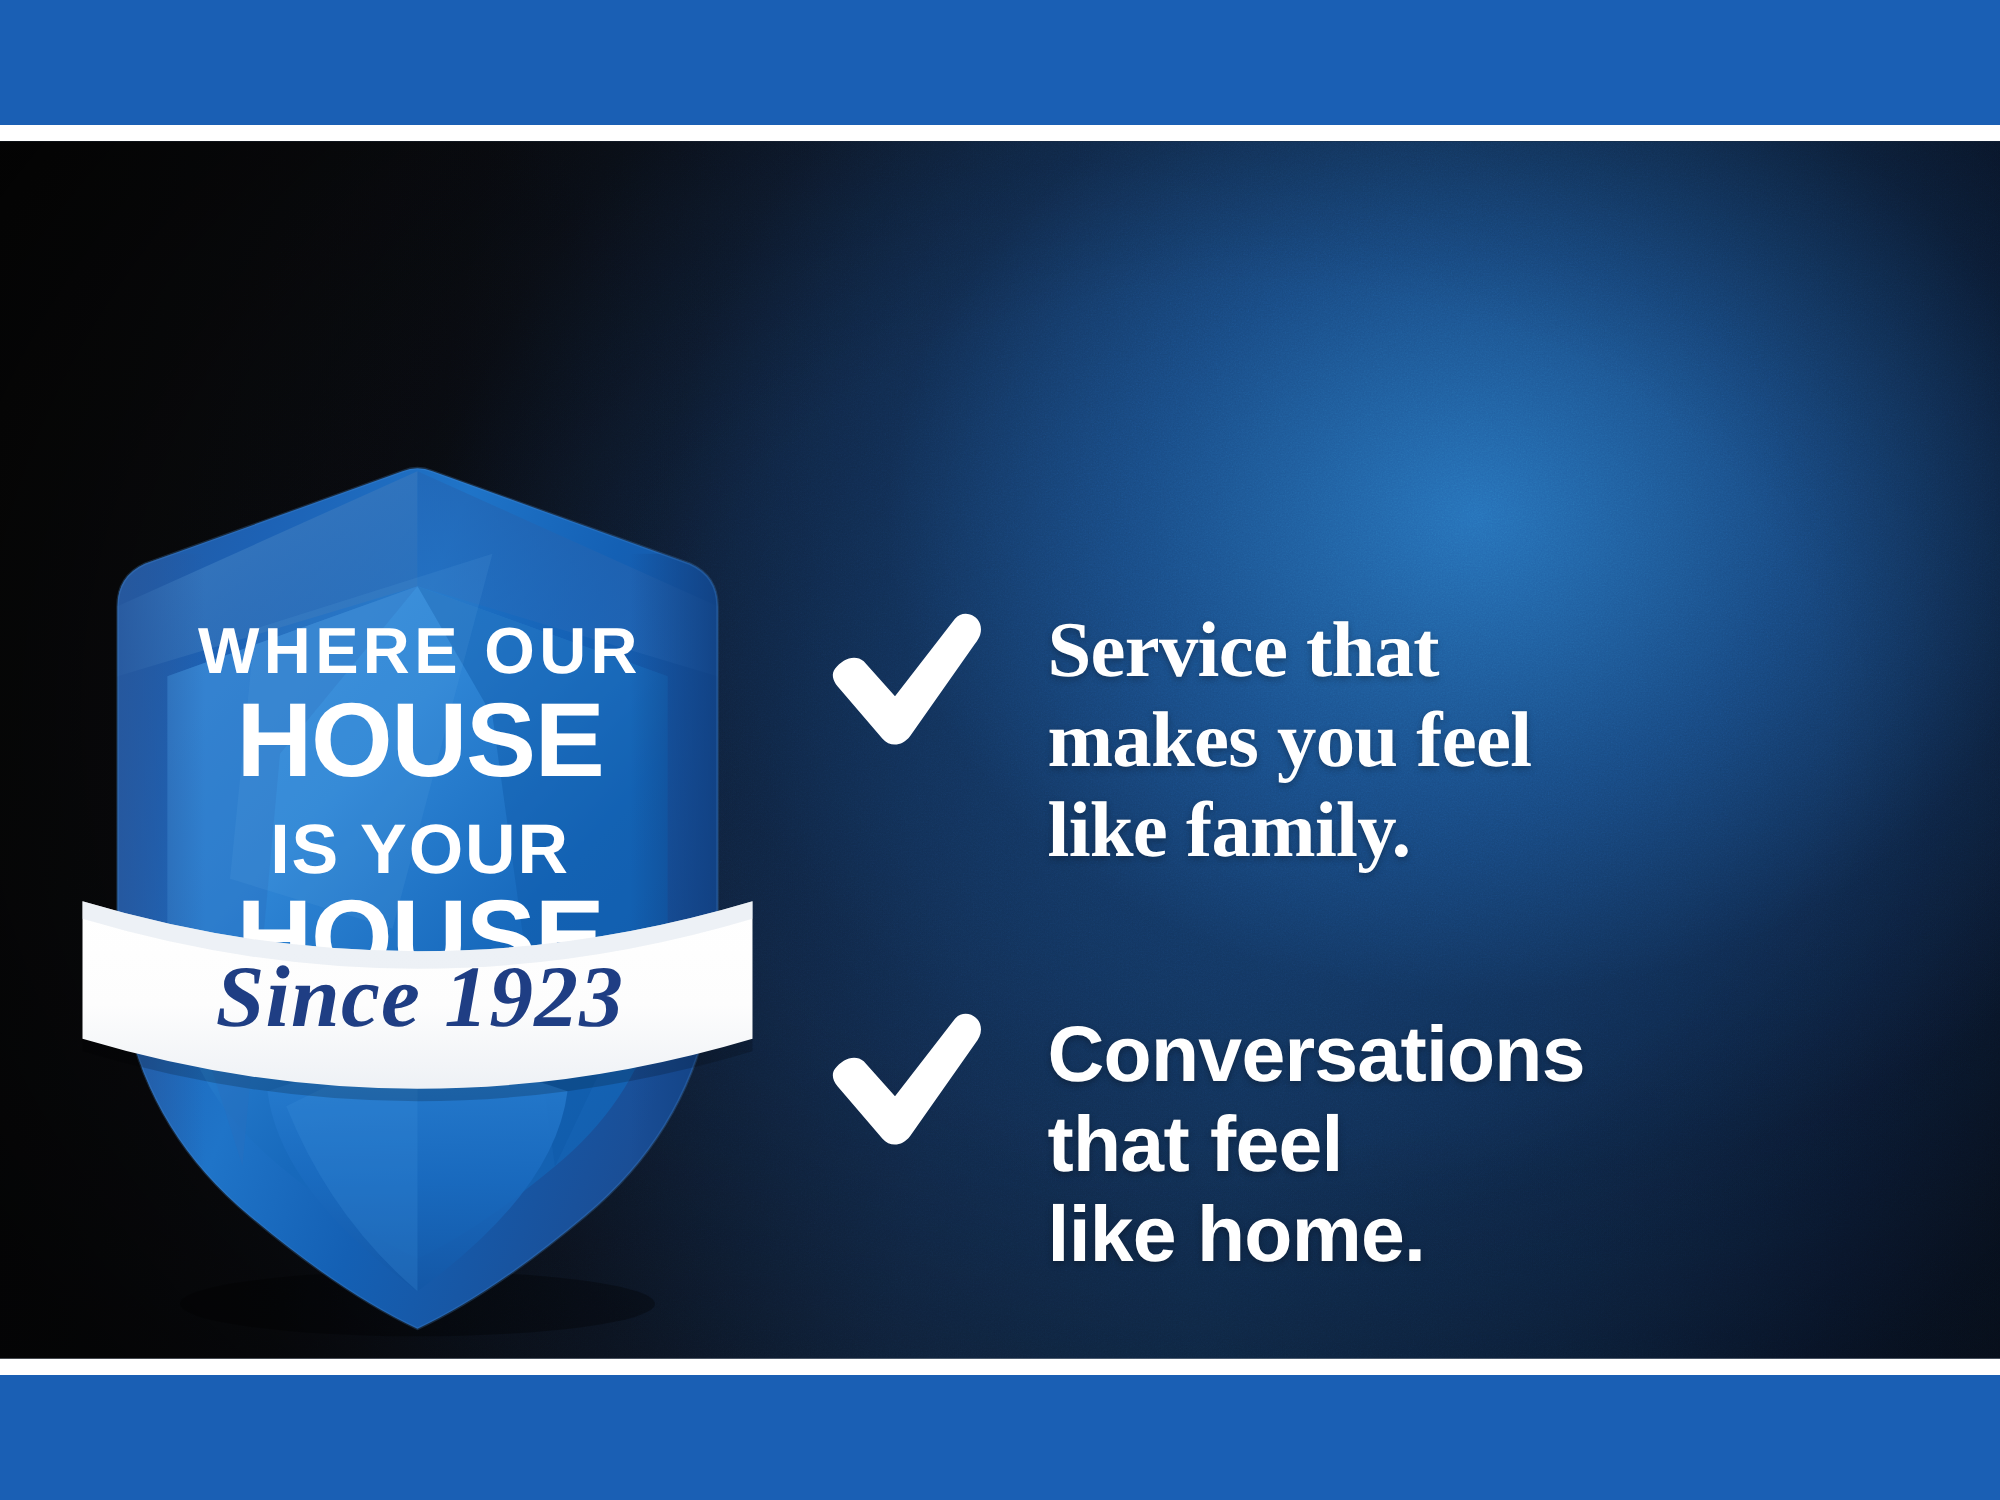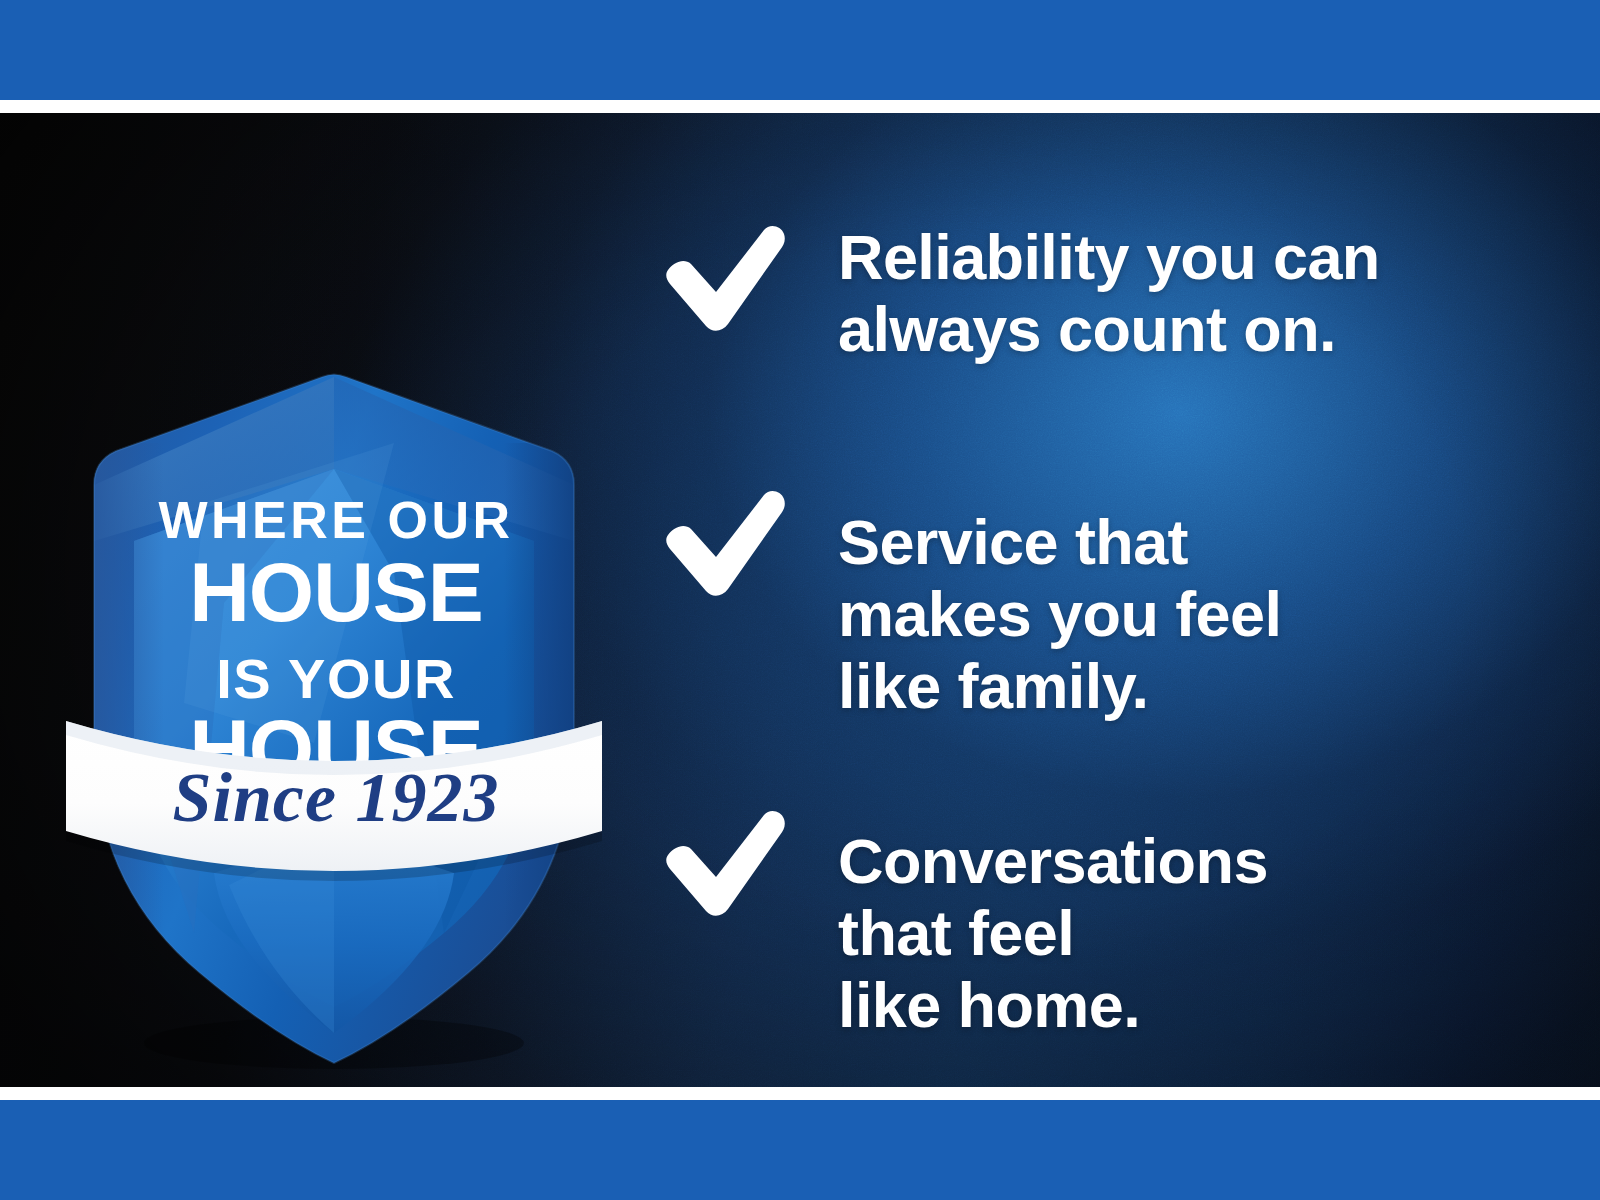--- a/index.html
+++ b/index.html
@@ -72,22 +72,22 @@
     color:#ffffff;
     font-family:"Liberation Sans", sans-serif;
     font-weight:700;
     font-size:63px;
     line-height:1.14;
     letter-spacing:-0.6px;
     text-shadow:0 2px 6px rgba(0,0,0,0.28);
     white-space:pre-line;
   }
   .check-row.r1 .check-text{margin-top:4px;}
-  .check-row.r2 .check-text{margin-top:24px;}
-  .check-row.r3 .check-text{margin-top:23px;}
+  .check-row.r2 .check-text{margin-top:2px;font-family:Liberation Serif, serif;}
+  .check-row.r3 .check-text{margin-top:6px;}
 </style>
 </head>
 <body>
 
 <div class="poster">
 
   <div class="bar-top"></div>
   <div class="gap-top"></div>
 
   <div class="stage">
@@ -192,29 +192,20 @@
           <path d="M2,448 Q270,528 538,448 L538,558 Q270,638 2,558 Z" fill="url(#ribbonGrad)"></path>
           <path d="M2,448 Q270,528 538,448 L538,462 Q270,542 2,462 Z" fill="#dfe6ee" opacity="0.55"></path>
           <text x="272" y="548" text-anchor="middle" font-family="Liberation Serif, serif" font-size="70" font-style="italic" font-weight="700" fill="#1f3e84" letter-spacing="1">Since 1923</text>
         </g>
       </svg>
 
     </div>
 
     <div class="checklist">
 
-      <div class="check-row r1">
-        <span class="check-mark">
-          <svg viewBox="0 0 130 120" xmlns="http://www.w3.org/2000/svg">
-            <path d="M8,52 C14,44 24,40 31,46 L56,74 L104,12 C110,5 121,8 124,16 C126,22 124,27 120,32 L68,106 C62,114 52,115 46,108 L10,66 C6,61 5,56 8,52 Z" fill="#ffffff"></path>
-          </svg>
-        </span>
-        <div class="check-text">Reliability you can
-always count on.</div>
-      </div>
 
       <div class="check-row r2">
         <span class="check-mark">
           <svg viewBox="0 0 130 120" xmlns="http://www.w3.org/2000/svg">
             <path d="M8,52 C14,44 24,40 31,46 L56,74 L104,12 C110,5 121,8 124,16 C126,22 124,27 120,32 L68,106 C62,114 52,115 46,108 L10,66 C6,61 5,56 8,52 Z" fill="#ffffff"></path>
           </svg>
         </span>
         <div class="check-text">Service that
 makes you feel
 like family.</div>

